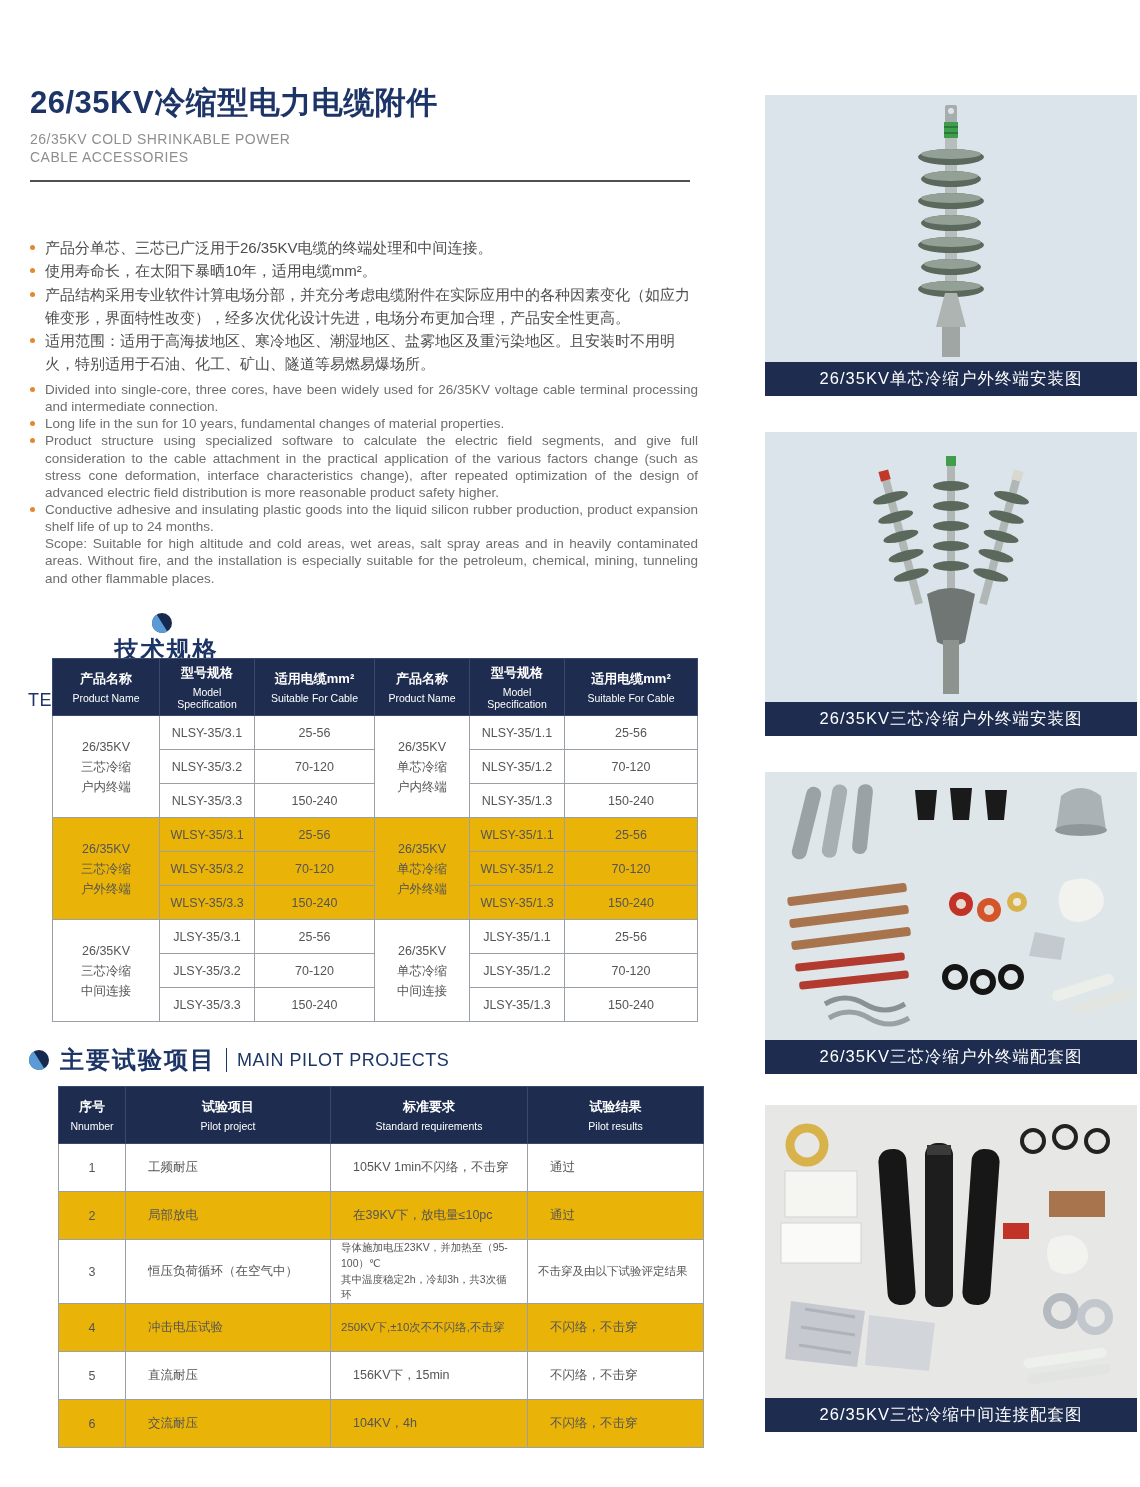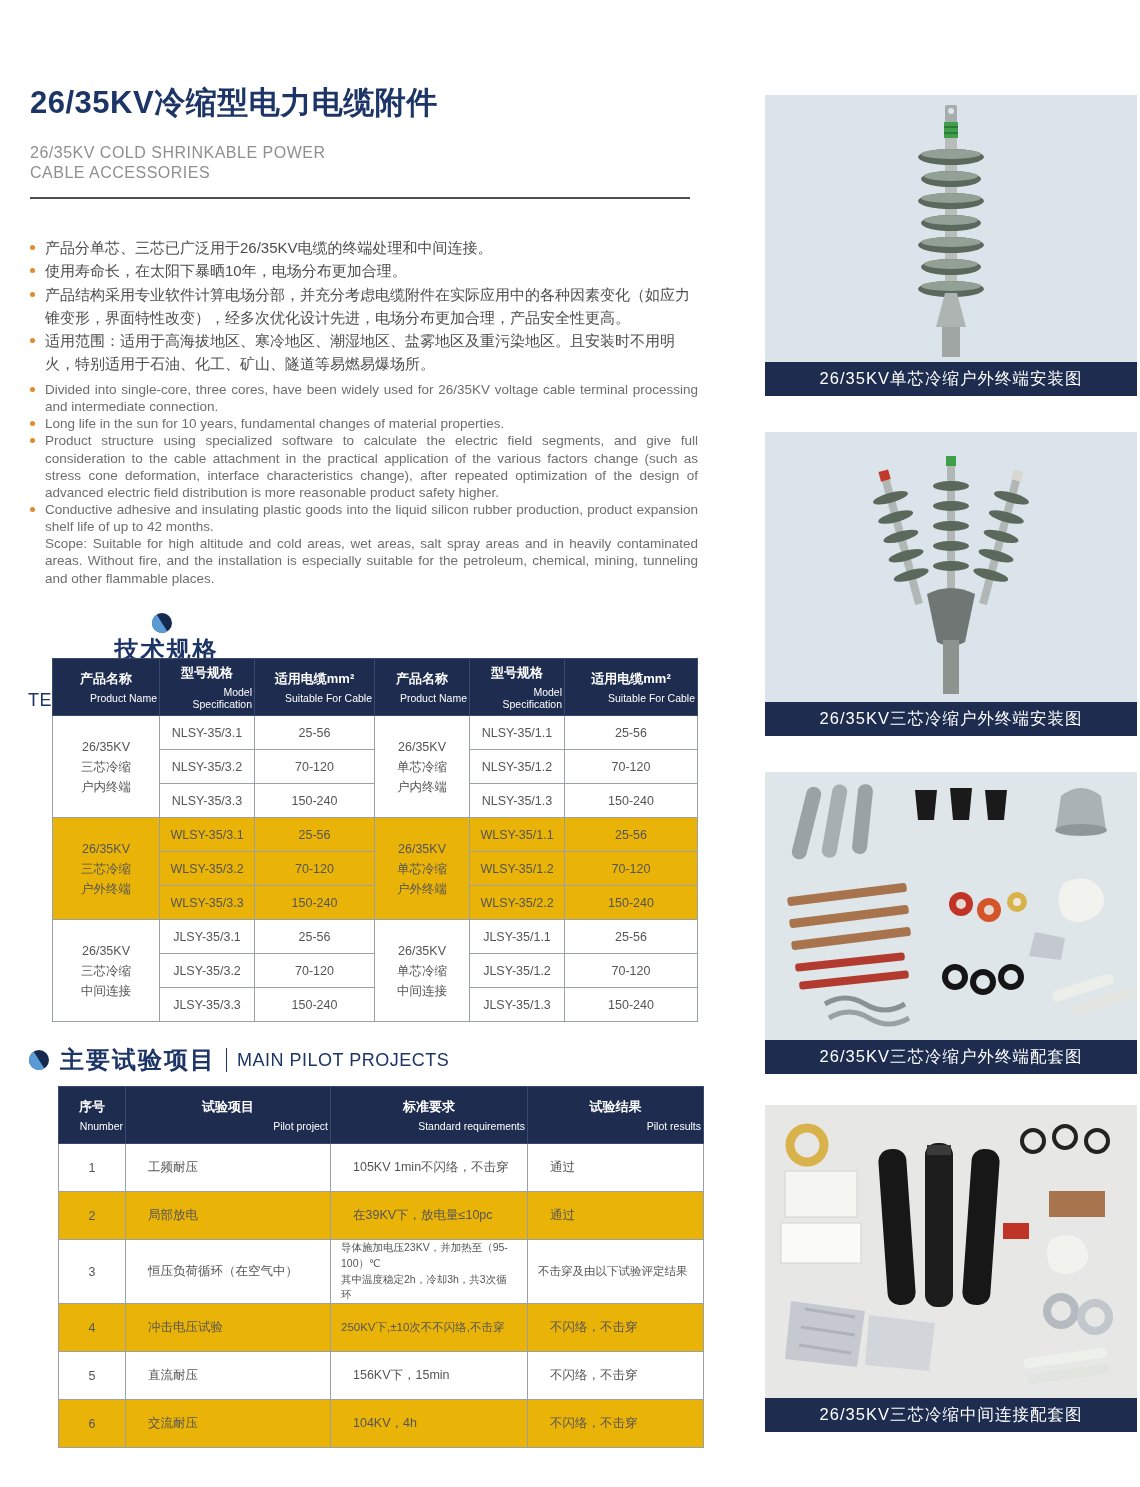--- a/index.html
+++ b/index.html
@@ -2,21 +2,21 @@
 <html><head>
 <meta charset="utf-8">
 <style>
   html,body{margin:0;padding:0;background:#fff;}
   body{width:1140px;height:1487px;position:relative;font-family:"Liberation Sans","DejaVu Sans",sans-serif;color:#4a4a4a;}
   .abs{position:absolute;}
 
   
   .title-block{position:absolute;left:30px;top:82px;width:662px;}
   .title-block h1{margin:0;font-size:31px;font-weight:bold;color:#1c3566;letter-spacing:.5px;}
-  .subtitle{margin-top:19px;font-size:16px;line-height:1.25;color:#8f8f8f;letter-spacing:.5px;}
+  .subtitle{margin-top:7px;font-size:14px;line-height:1.25;color:#8f8f8f;letter-spacing:.5px;}
   .title-rule{margin-top:14px;height:2px;background:#4f4f4f;width:660px;}
 
   
   .bullets{list-style:none;margin:0;padding:0;}
   .bullets li{position:relative;padding-left:15px;}
   .bullets .dot{position:absolute;left:0;width:5px;height:5px;border-radius:50%;background:#e2892f;}
   .bullets-zh{left:30px;top:236px;width:668px;}
   .bullets-zh li{font-size:15px;line-height:1.55;color:#4d4d4d;}
   .bullets-zh .dot{top:9px;}
   .bullets-en{left:30px;top:381px;width:668px;}
@@ -29,21 +29,21 @@
   .sec-head .zh{font-size:24px;font-weight:bold;color:#1c3566;margin-left:10px;letter-spacing:2px;}
   .sec-head .vbar{width:1px;height:24px;background:#1c3566;margin:0 10px;}
   .sec-head .en{font-size:18px;color:#1c3566;letter-spacing:.5px;}
 
   
   table{border-collapse:collapse;table-layout:fixed;}
   .spec-table{position:absolute;left:52px;top:658px;width:645px;}
   .pilot-table{position:absolute;left:58px;top:1086px;width:645px;}
   th{background:#1d2c4f;color:#fff;font-weight:normal;border:1px solid #39496e;padding:4px 2px;height:48px;}
   th .h-zh{font-size:13px;font-weight:bold;}
-  th .h-en{font-size:10.5px;margin-top:4px;text-align:right;}
+  th .h-en{font-size:10.5px;margin-top:4px;}
   td{border:1px solid #9aa0a6;text-align:center;font-size:12.5px;color:#555;background:#fff;}
   .spec-table td{height:31px;}
   .spec-table .prod{font-size:12.5px;line-height:1.6;}
   tr.shade td{background:#eab308;}
   .pilot-table td{height:47px;padding:0 10px;}
   .pilot-table td.c-no{text-align:center;padding:0;}
   .pilot-table td.c-left{text-align:left;padding-left:22px;}
   .pilot-table td.small{font-size:10.5px;line-height:1.5;padding-left:10px;}
   .pilot-table tr.tall td{height:57px;}
 
@@ -60,30 +60,30 @@
   <h1>26/35KV冷缩型电力电缆附件</h1>
   <div class="subtitle">
     <div>26/35KV COLD SHRINKABLE POWER</div>
     <div>CABLE ACCESSORIES</div>
   </div>
   <div class="title-rule"></div>
 </header>
 
 <ul class="bullets bullets-zh abs">
   <li><span class="dot"></span><span>产品分单芯、三芯已广泛用于26/35KV电缆的终端处理和中间连接。</span></li>
-  <li><span class="dot"></span><span>使用寿命长，在太阳下暴晒10年，电场分布更加合理。</span></li>
+  <li><span class="dot"></span><span>使用寿命长，在太阳下暴晒10年，适用电缆mm²。</span></li>
   <li><span class="dot"></span><span>产品结构采用专业软件计算电场分部，并充分考虑电缆附件在实际应用中的各种因素变化（如应力锥变形，界面特性改变），经多次优化设计先进，电场分布更加合理，产品安全性更高。</span></li>
   <li><span class="dot"></span><span>适用范围：适用于高海拔地区、寒冷地区、潮湿地区、盐雾地区及重污染地区。且安装时不用明火，特别适用于石油、化工、矿山、隧道等易燃易爆场所。</span></li>
 </ul>
 
 <ul class="bullets bullets-en abs">
   <li><span class="dot"></span><span>Divided into single-core, three cores, have been widely used for 26/35KV voltage cable terminal processing and intermediate connection.</span></li>
   <li><span class="dot"></span><span>Long life in the sun for 10 years, fundamental changes of material properties.</span></li>
   <li><span class="dot"></span><span>Product structure using specialized software to calculate the electric field segments, and give full consideration to the cable attachment in the practical application of the various factors change (such as stress cone deformation, interface characteristics change), after repeated optimization of the design of advanced electric field distribution is more reasonable product safety higher.</span></li>
-  <li><span class="dot"></span><span>Conductive adhesive and insulating plastic goods into the liquid silicon rubber production, product expansion shelf life of up to 42 months.</span>
+  <li><span class="dot"></span><span>Conductive adhesive and insulating plastic goods into the liquid silicon rubber production, product expansion shelf life of up to 24 months.</span>
     <div>Scope: Suitable for high altitude and cold areas, wet areas, salt spray areas and in heavily contaminated areas. Without fire, and the installation is especially suitable for the petroleum, chemical, mining, tunneling and other flammable places.</div>
   </li>
 </ul>
 
 <div class="sec-head" style="top:612px;flex-direction:column;">
   <svg width="22" height="22" viewBox="0 0 22 22">
     <circle cx="11" cy="11" r="10" fill="#16294e"></circle>
     <path d="M11 1 A10 10 0 0 0 11 21 Z" fill="#5b9bd5" transform="rotate(-32 11 11)"></path>
   </svg>
   <span class="zh">技术规格</span>
@@ -167,21 +167,21 @@
     </tr>
     <tr class="shade">
       <td>WLSY-35/3.2</td>
       <td>70-120</td>
       <td>WLSY-35/1.2</td>
       <td>70-120</td>
     </tr>
     <tr class="shade">
       <td>WLSY-35/3.3</td>
       <td>150-240</td>
-      <td>WLSY-35/2.2</td>
+      <td>WLSY-35/1.3</td>
       <td>150-240</td>
     </tr>
     <tr>
       <td class="prod pre" rowspan="3">26/35KV
 三芯冷缩
 中间连接</td>
       <td>JLSY-35/3.1</td>
       <td>25-56</td>
       <td class="prod pre" rowspan="3">26/35KV
 单芯冷缩

